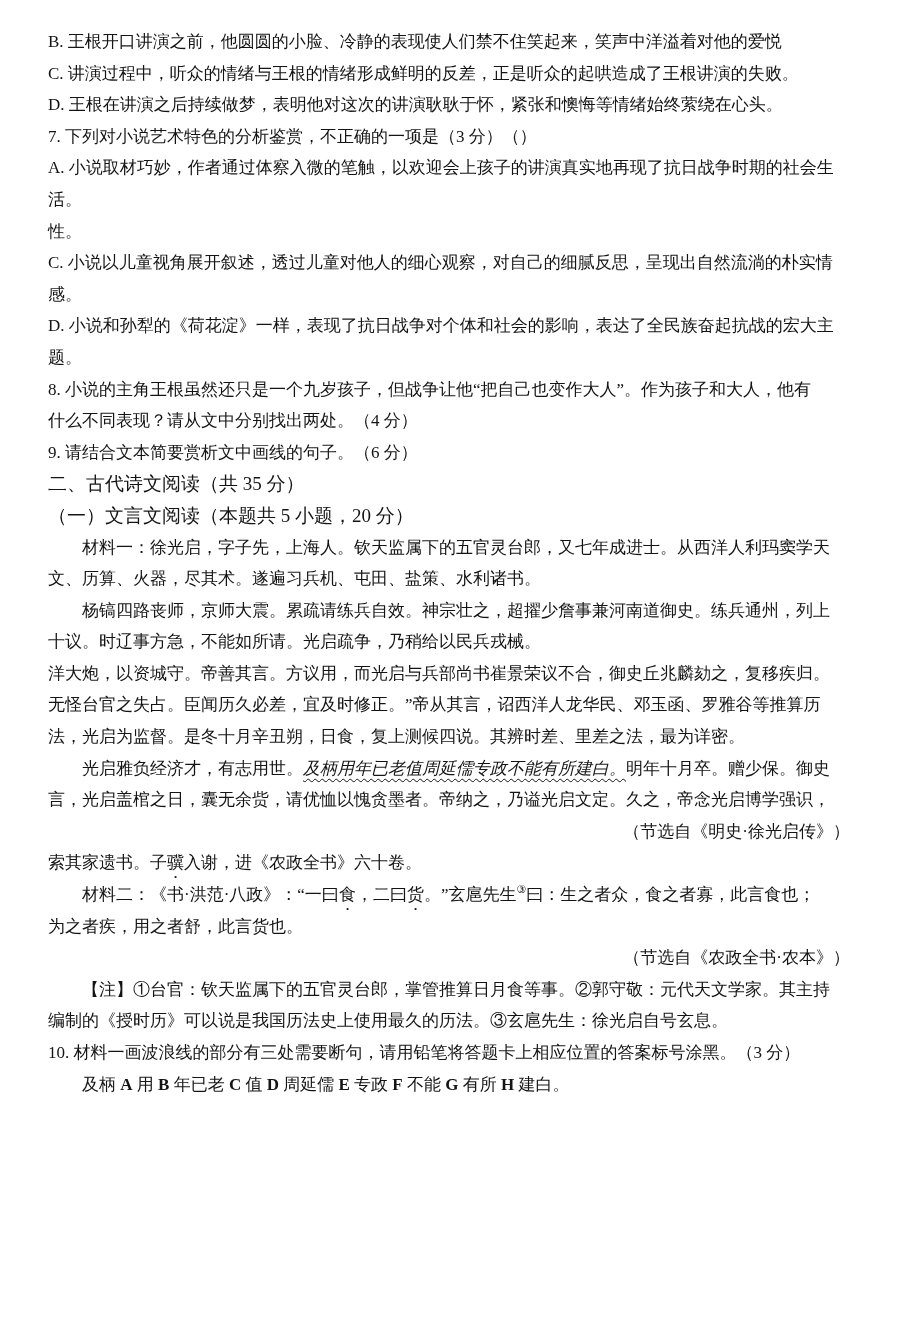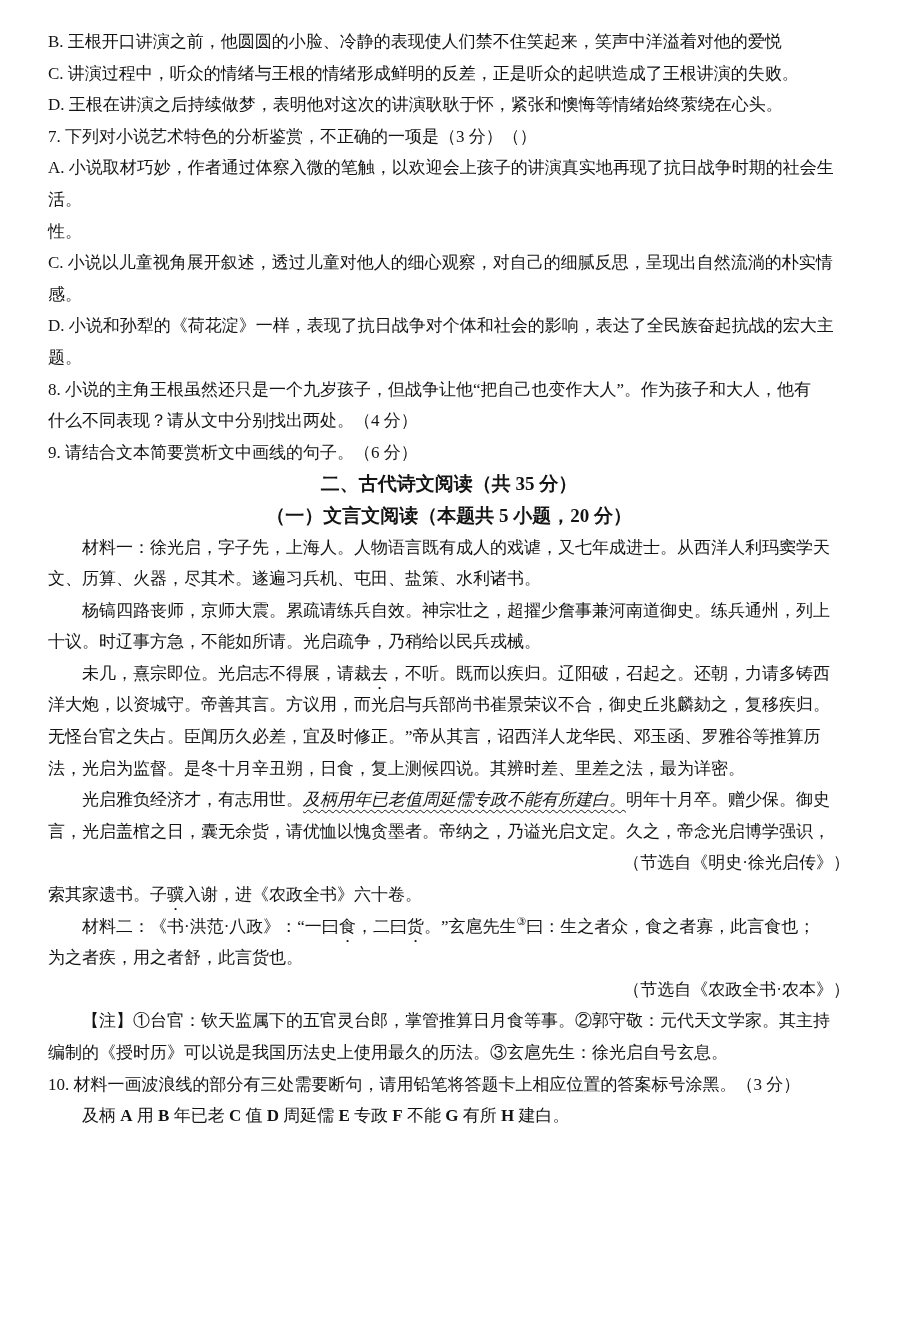--- a/index.html
+++ b/index.html
@@ -15,21 +15,21 @@
     font-size: 17px;
     overflow: hidden;
   }
   .line {
     height: 31.6px;
     line-height: 31.6px;
     white-space: nowrap;
   }
   .indent { padding-left: 34px; }
   .right  { text-align: right; }
-  .h      { font-weight: 700; font-size: 19px; text-align: center; }
+  .h      { font-weight: 400; font-size: 19px; }
   .u {
     text-decoration-thickness: 1px;
     text-underline-offset: 5px;
   }
   .wavy {
     text-decoration: underline wavy;
     text-decoration-thickness: 1px;
     text-underline-offset: 4px;
     font-style: italic;
   }
@@ -60,25 +60,24 @@
       <div class="line"><span>性。</span></div>
       <div class="line"><span>C. 小说以儿童视角展开叙述，透过儿童对他人的细心观察，对自己的细腻反思，呈现出自然流淌的朴实情</span></div>
       <div class="line"><span>感。</span></div>
       <div class="line"><span>D. 小说和孙犁的《荷花淀》一样，表现了抗日战争对个体和社会的影响，表达了全民族奋起抗战的宏大主</span></div>
       <div class="line"><span>题。</span></div>
       <div class="line"><span>8. 小说的主角王根虽然还只是一个九岁孩子，但战争让他“把自己也变作大人”。作为孩子和大人，他有</span></div>
       <div class="line"><span>什么不同表现？请从文中分别找出两处。（4 分）</span></div>
       <div class="line"><span>9. 请结合文本简要赏析文中画线的句子。（6 分）</span></div>
       <div class="line h"><span>二、古代诗文阅读（共 35 分）</span></div>
       <div class="line h"><span>（一）文言文阅读（本题共 5 小题，20 分）</span></div>
-      <div class="line indent"><span>材料一：徐光启，字子先，上海人。人物语言既有成人的戏谑，又七年成进士。从西洋人利玛窦学天</span></div>
+      <div class="line indent"><span>材料一：徐光启，字子先，上海人。钦天监属下的五官灵台郎，又七年成进士。从西洋人利玛窦学天</span></div>
       <div class="line"><span>文、历算、火器，尽其术。遂遍习兵机、屯田、盐策、水利诸书。</span></div>
       <div class="line indent"><span>杨镐四路丧师，京师大震。累疏请练兵自效。神宗壮之，超擢少詹事兼河南道御史。练兵通州，列上</span></div>
       <div class="line"><span>十议。时辽事方急，不能如所请。光启疏争，乃稍给以民兵戎械。</span></div>
-      <div class="line indent"><span>未几，熹宗即位。光启志不得展，请裁</span><span class="dot">去</span><span>，不听。既而以疾归。辽阳破，召起之。还朝，力请多铸西</span></div>
       <div class="line"><span>洋大炮，以资城守。帝善其言。方议用，而光启与兵部尚书崔景荣议不合，御史丘兆麟劾之，复移疾归。</span></div>
       <div class="line"><span>无怪台官之失占。</span><span class="u">臣闻历久必差，宜及时修正。</span><span>”帝从其言，诏西洋人龙华民、邓玉函、罗雅谷等推算历</span></div>
       <div class="line"><span>法，光启为监督。是冬十月辛丑朔，日食，复上测候四说。其辨时差、里差之法，最为详密。</span></div>
       <div class="line indent"><span>光启雅负经济才，有志用世。</span><span class="wavy">及柄用年已老值周延儒专政不能有所建白。</span><span>明年十月卒。赠少保。御史</span></div>
       <div class="line"><span>言，</span><span class="u">光启盖棺之日，囊无余赀，请优恤以愧贪墨者。</span><span>帝纳之，乃谥光启文定。久之，帝念光启博学强识，</span></div>
       <div class="line right"><span>（节选自《明史·徐光启传》）</span></div>
       <div class="line"><span>索其家遗书。子</span><span class="dot">骥</span><span>入谢，进《农政全书》六十卷。</span></div>
       <div class="line indent"><span>材料二：《书·洪范·八政》：“一曰</span><span class="dot">食</span><span>，二曰</span><span class="dot">货</span><span>。”玄扈先生</span><span class="sup">③</span><span>曰：生之者众，食之者寡，此言食也；</span></div>
       <div class="line"><span>为之者疾，用之者舒，此言货也。</span></div>
       <div class="line right"><span>（节选自《农政全书·农本》）</span></div>

